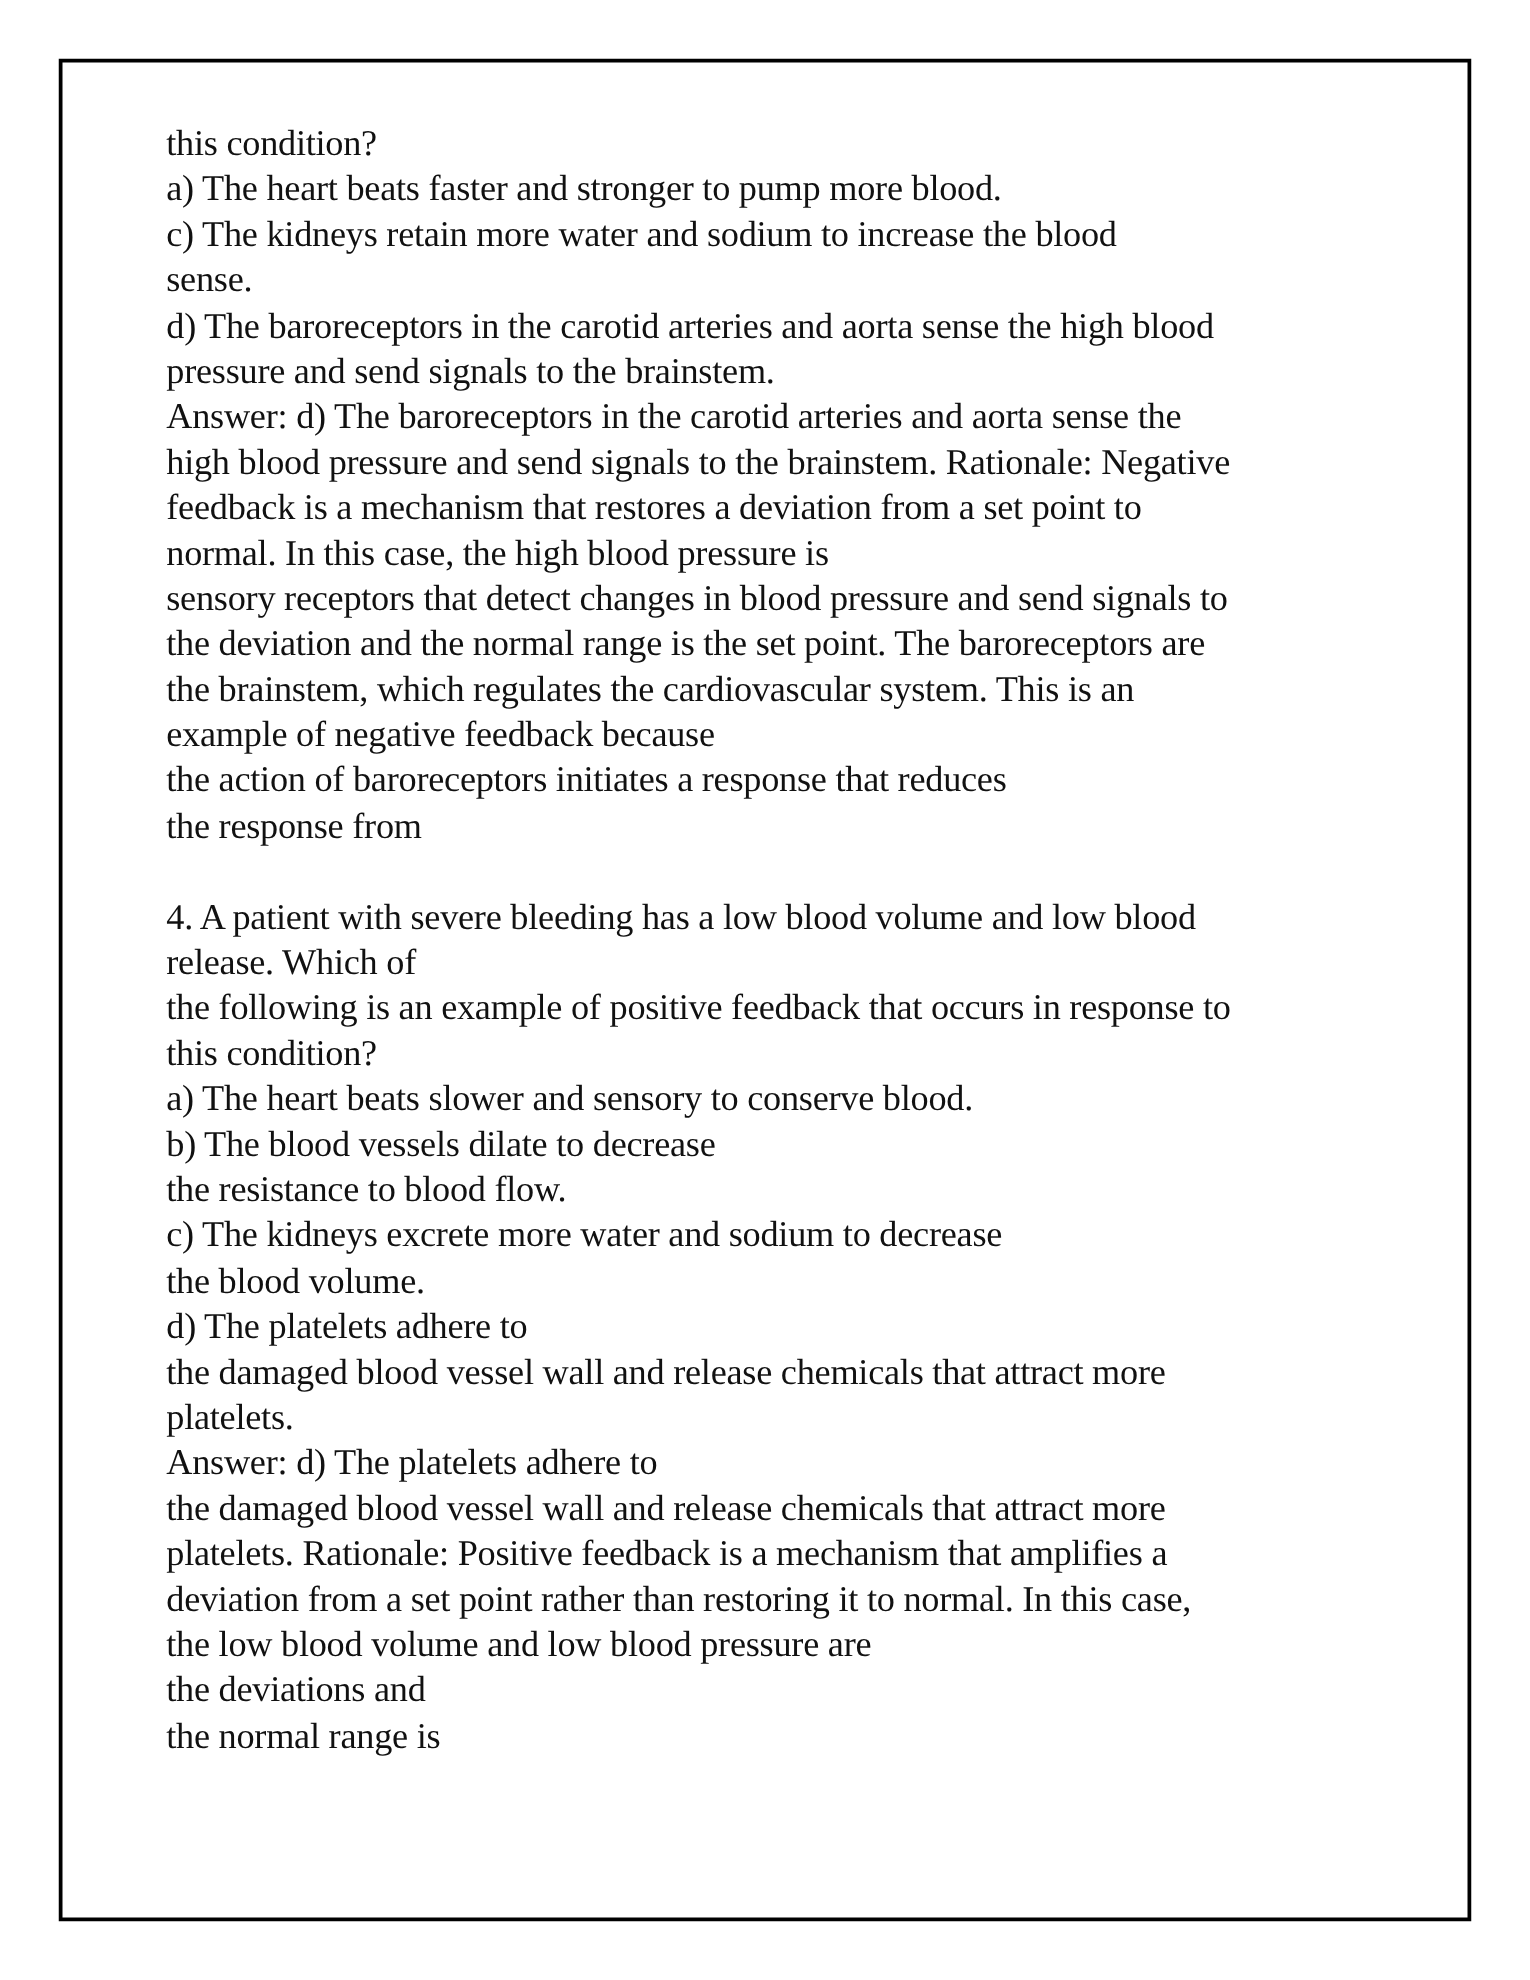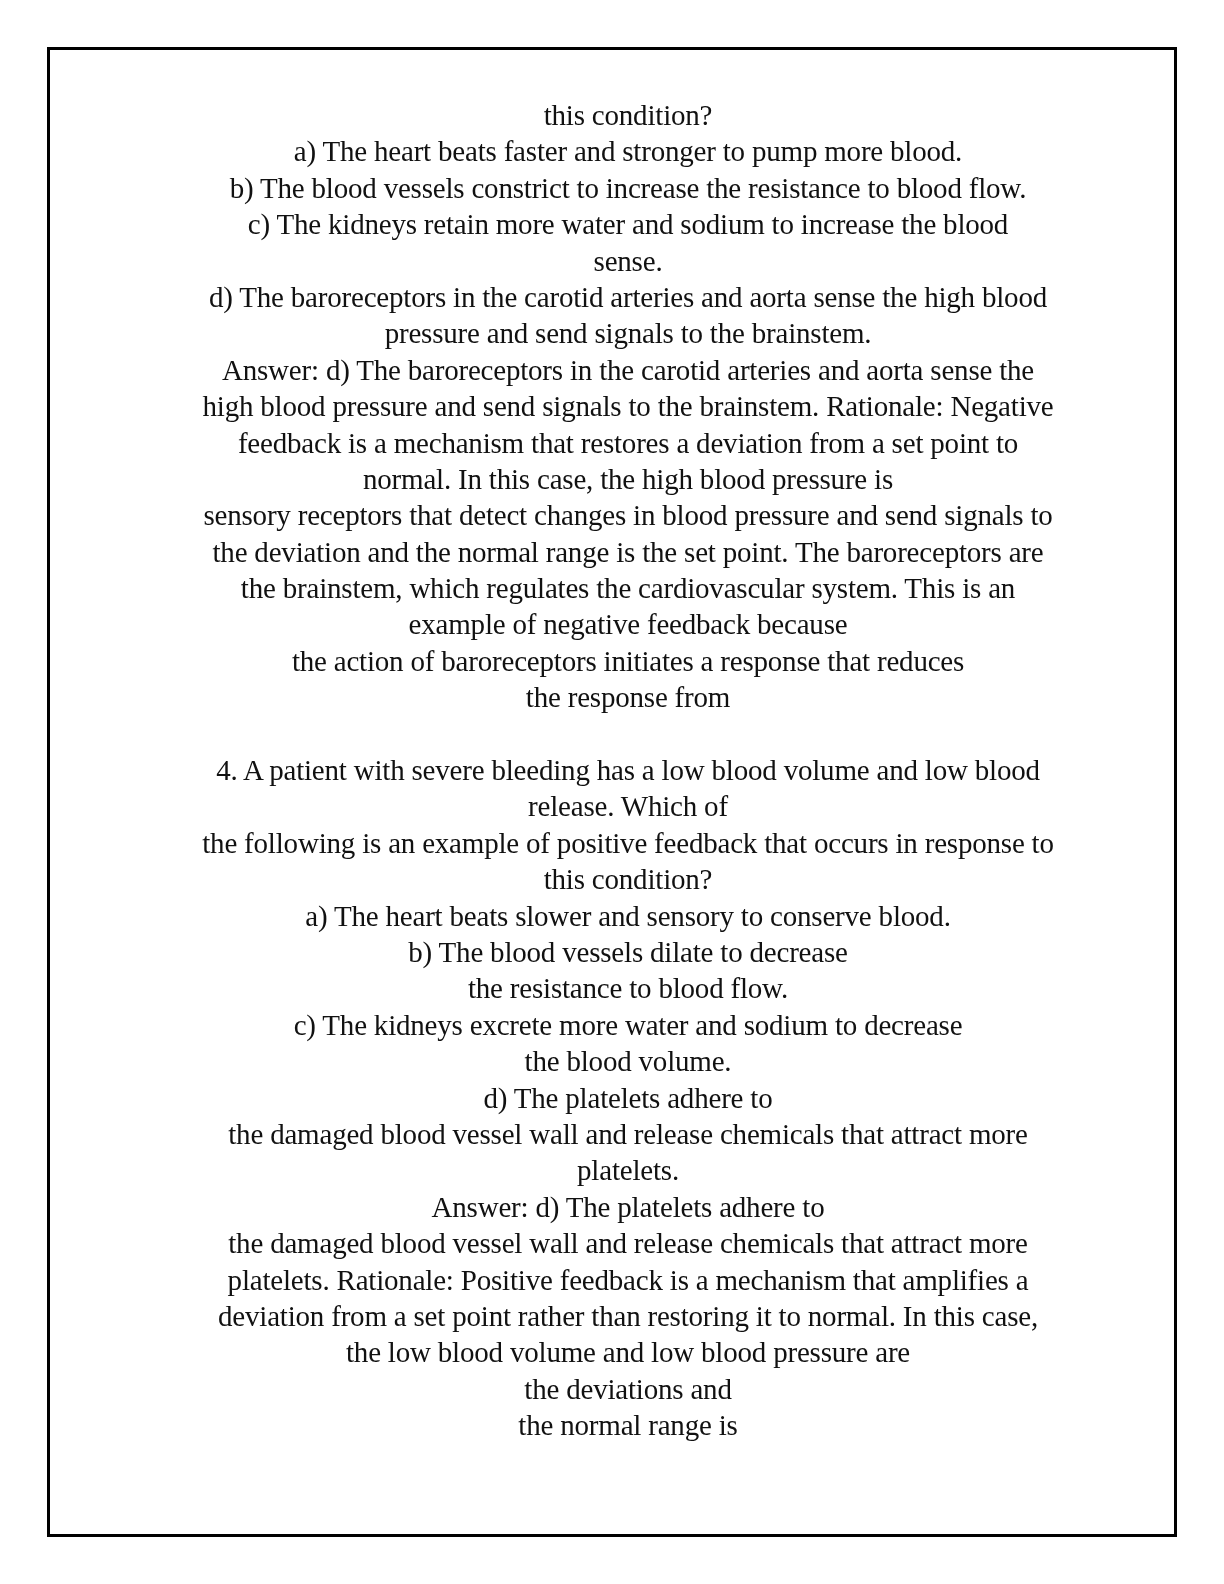--- a/index.html
+++ b/index.html
@@ -31,36 +31,34 @@
       font-family: "Liberation Serif", "DejaVu Serif", serif;
       font-size: 29px;
       line-height: 36.4px;
       color: #111111;
       letter-spacing: -0.2px;
     }
     .line {
       display: block;
       white-space: nowrap;
       height: 36.4px;
-      text-align: center;
     }
     .spacer {
       display: block;
       height: 36.4px;
     }
   </style>
 </head>
 <body>
 
 <div class="page-frame"></div>
 
 <div class="content">
   <span class="line">this condition?</span>
   <span class="line">a) The heart beats faster and stronger to pump more blood.</span>
-  <span class="line">b) The blood vessels constrict to increase the resistance to blood flow.</span>
   <span class="line">c) The kidneys retain more water and sodium to increase the blood</span>
   <span class="line">sense.</span>
   <span class="line">d) The baroreceptors in the carotid arteries and aorta sense the high blood</span>
   <span class="line">pressure and send signals to the brainstem.</span>
   <span class="line">Answer: d) The baroreceptors in the carotid arteries and aorta sense the</span>
   <span class="line">high blood pressure and send signals to the brainstem. Rationale: Negative</span>
   <span class="line">feedback is a mechanism that restores a deviation from a set point to</span>
   <span class="line">normal. In this case, the high blood pressure is</span>
   <span class="line">sensory receptors that detect changes in blood pressure and send signals to</span>
   <span class="line">the deviation and the normal range is the set point. The baroreceptors are</span>

